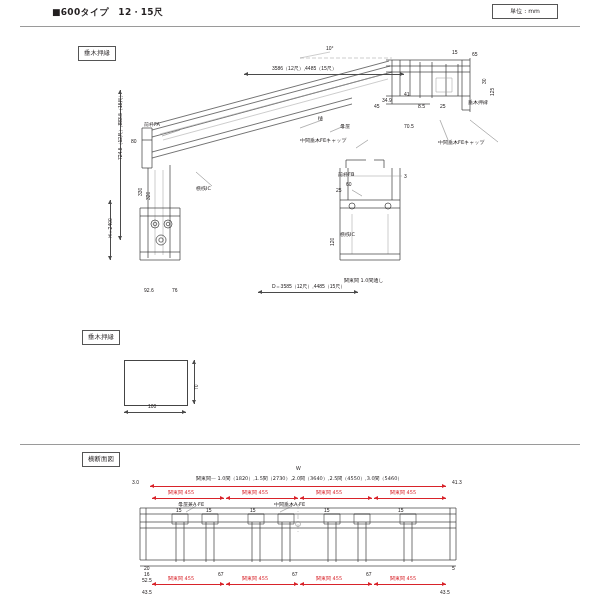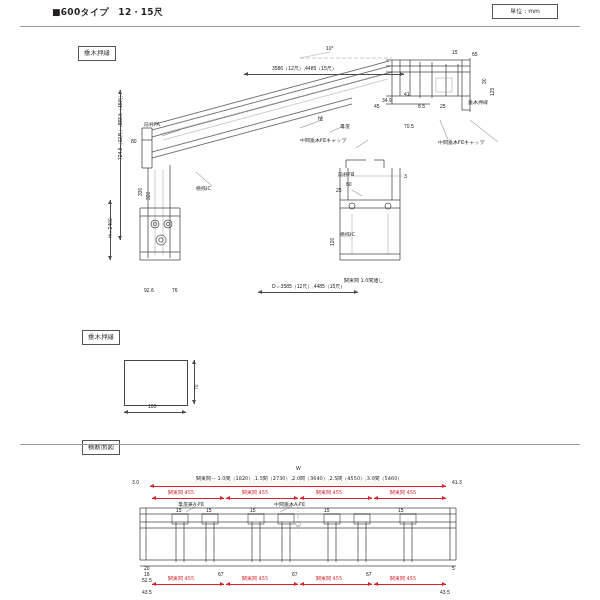--- a/index.html
+++ b/index.html
@@ -172,21 +172,21 @@
   <div class="dim" style="left:258px;top:292px;width:100px;"></div>
   <div class="t" style="left:272px;top:284px;">D＝3585（12尺）,4485（15尺）</div>
 
   <div class="boxlbl jp" style="left:82px;top:330px;">垂木押縁</div>
   <div class="sq" style="left:124px;top:360px;width:62px;height:44px;background:#fff;"></div>
   <div class="dim" style="left:124px;top:412px;width:62px;"></div>
   <div class="t" style="left:148px;top:404px;">100</div>
   <div class="dimv" style="left:194px;top:360px;height:44px;"></div>
   <div class="t rot" style="left:194px;top:390px;">70</div>
 
-  <div class="boxlbl jp" style="left:82px;top:440px;">横断面図</div>
+  <div class="boxlbl jp" style="left:82px;top:452px;">横断面図</div>
   <div class="ln h thin" style="left:20px;top:444px;width:560px;"></div>
 
   <svg width="600" height="600">
     <g stroke="#3a3a3a" fill="none" stroke-width="0.7">
 
       <path d="M140 508 L 456 508"></path>
       <path d="M140 514 L 456 514"></path>
       <path d="M140 522 L 456 522"></path>
       <path d="M140 528 L 456 528"></path>
       <path d="M140 508 L 140 560"></path>

